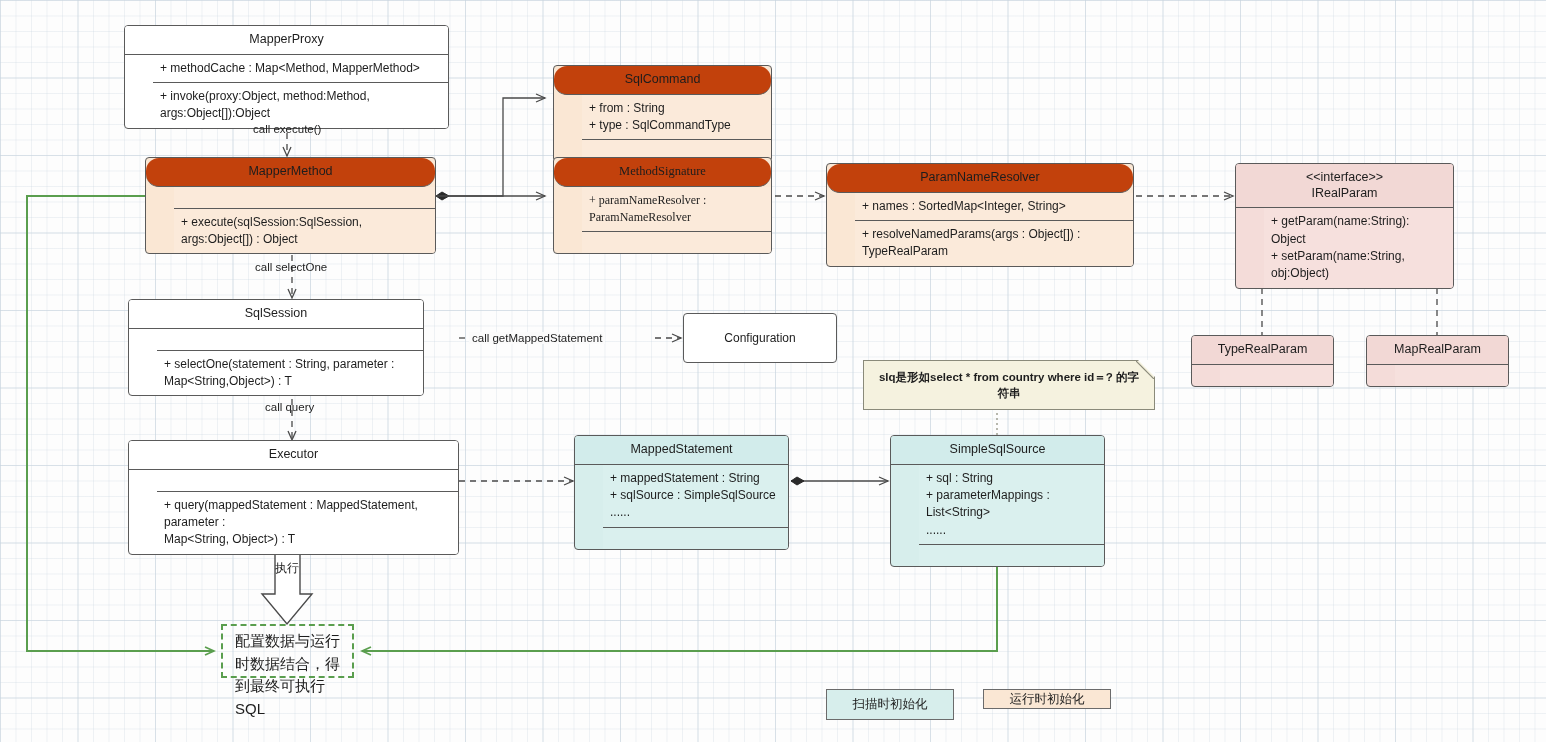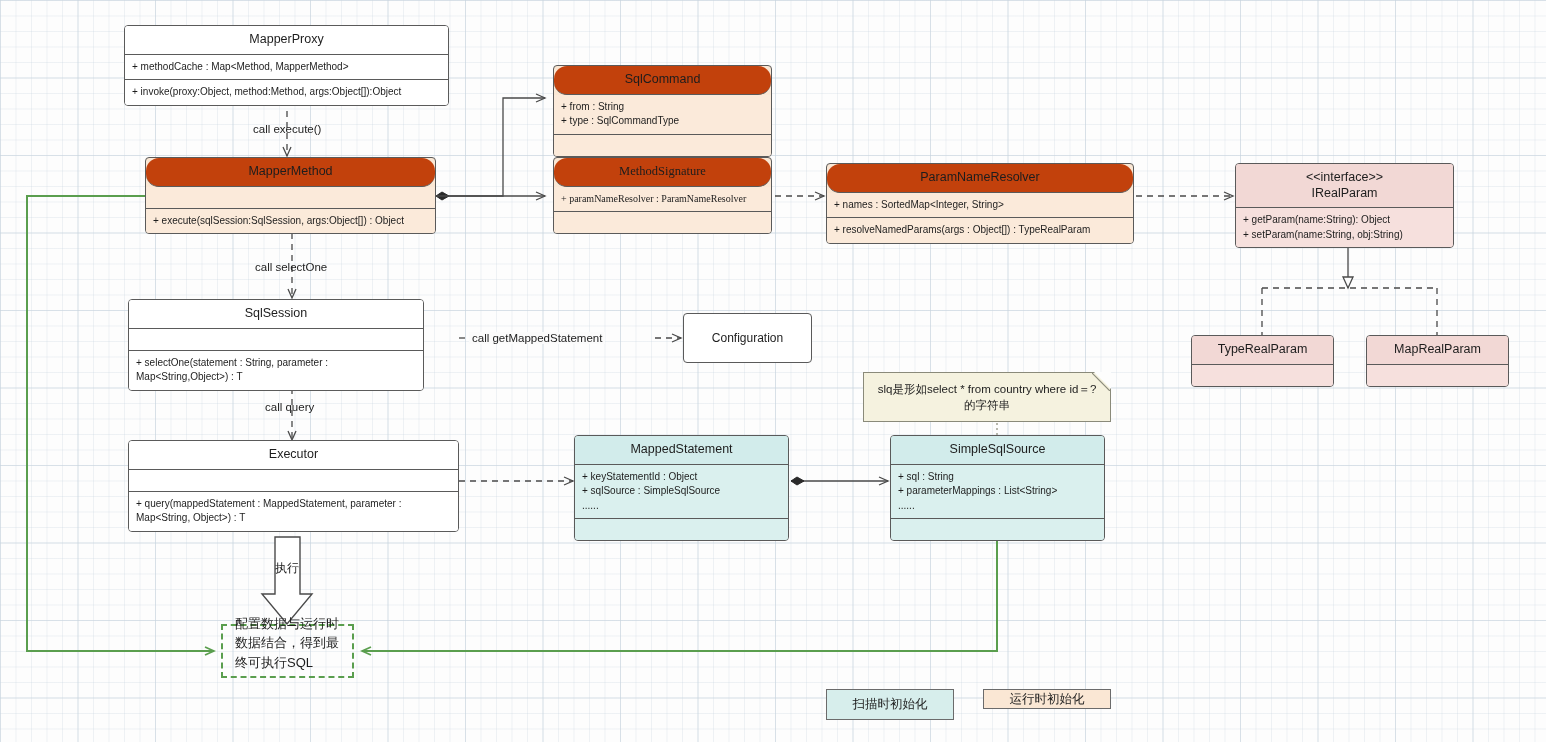--- a/index.html
+++ b/index.html
@@ -44,23 +44,24 @@
     font-size: 12.5px;
     color: #1d1d1d;
     padding: 6px 4px 6px 4px;
     border-bottom: 1.3px solid #5a5a5a;
     line-height: 1.25;
     font-weight: 500;
   }
   .uml .compartment {
     border-bottom: 1.3px solid #5a5a5a;
     padding: 5px 7px;
-    font-size: 10px;
+    font-size: 12px;
     color: #1d1d1d;
     line-height: 1.45;
+    margin-left: 28px;
   }
   .uml .compartment:last-child { border-bottom: none; }
   .uml .compartment.empty { padding: 0; height: 21px; }
   .uml .row { white-space: pre-wrap; }
 
   
   .fill-peach { background: #fae7d4; }
   .fill-peach .title { background: #c2410c; border-radius: 13px; }
   .fill-peach .compartment { background: #fbeada; }
   .fill-cyan  { background: #d7eeec; }
@@ -128,23 +129,23 @@
     pointer-events: none;
   }
 
   
   .dashbox {
     position: absolute;
     box-sizing: border-box;
     border: 2px dashed #5a9e4e;
     background: transparent;
     display: flex;
-    align-items: flex-end;
+    align-items: flex-start;
     justify-content: center;
-    font-size: 13px;
+    font-size: 15px;
     color: #1d1d1d;
     padding: 4px 12px;
     text-align: left;
     line-height: 1.5;
   }
 
   
   .elabel {
     position: absolute;
     font-size: 11.5px;
@@ -264,21 +265,21 @@
     </div>
   </div>
 
   <div class="uml fill-rose" style="left:1235px; top:163px; width:219px;">
     <div class="title">
       <div>&lt;&lt;interface&gt;&gt;</div>
       <div>IRealParam</div>
     </div>
     <div class="compartment">
       <div class="row">+ getParam(name:String): Object</div>
-      <div class="row">+ setParam(name:String, obj:String)</div>
+      <div class="row">+ setParam(name:String, obj:Object)</div>
     </div>
   </div>
 
   <div class="uml fill-rose" style="left:1191px; top:335px; width:143px;">
     <div class="title">TypeRealParam</div>
     <div class="compartment empty"></div>
   </div>
 
   <div class="uml fill-rose" style="left:1366px; top:335px; width:143px;">
     <div class="title">MapRealParam</div>
@@ -298,42 +299,42 @@
     <div class="compartment empty"></div>
     <div class="compartment">
       <div class="row">+ query(mappedStatement : MappedStatement, parameter :
 Map&lt;String, Object&gt;) : T</div>
     </div>
   </div>
 
   <div class="uml fill-cyan" style="left:574px; top:435px; width:215px;">
     <div class="title">MappedStatement</div>
     <div class="compartment">
-      <div class="row">+ keyStatementId : Object</div>
+      <div class="row">+ mappedStatement : String</div>
       <div class="row">+ sqlSource : SimpleSqlSource</div>
       <div class="row">......</div>
     </div>
     <div class="compartment empty"></div>
   </div>
 
   <div class="uml fill-cyan" style="left:890px; top:435px; width:215px;">
     <div class="title">SimpleSqlSource</div>
     <div class="compartment">
       <div class="row">+ sql : String</div>
       <div class="row">+ parameterMappings : List&lt;String&gt;</div>
       <div class="row">......</div>
     </div>
     <div class="compartment empty"></div>
   </div>
 
-  <div class="plainbox" style="left:683px; top:313px; width:129px; height:50px;">
+  <div class="plainbox" style="left:683px; top:313px; width:154px; height:50px;">
     <span>Configuration</span>
   </div>
 
-  <div class="note" style="left:863px; top:372px; width:248px; height:50px;">
+  <div class="note" style="left:863px; top:360px; width:292px; height:50px;font-weight:bold;">
     <span>slq是形如select * from country where id＝? 的字符串</span>
     <span class="fold"></span>
     <svg class="foldline" viewBox="0 0 18 18">
       <path d="M0,0 L18,18" stroke="#8a8a7a" stroke-width="1.2" fill="none"></path>
     </svg>
   </div>
 
   <div class="dashbox" style="left:221px; top:624px; width:133px; height:54px;">
     <span>配置数据与运行时数据结合，得到最终可执行SQL</span>
   </div>

